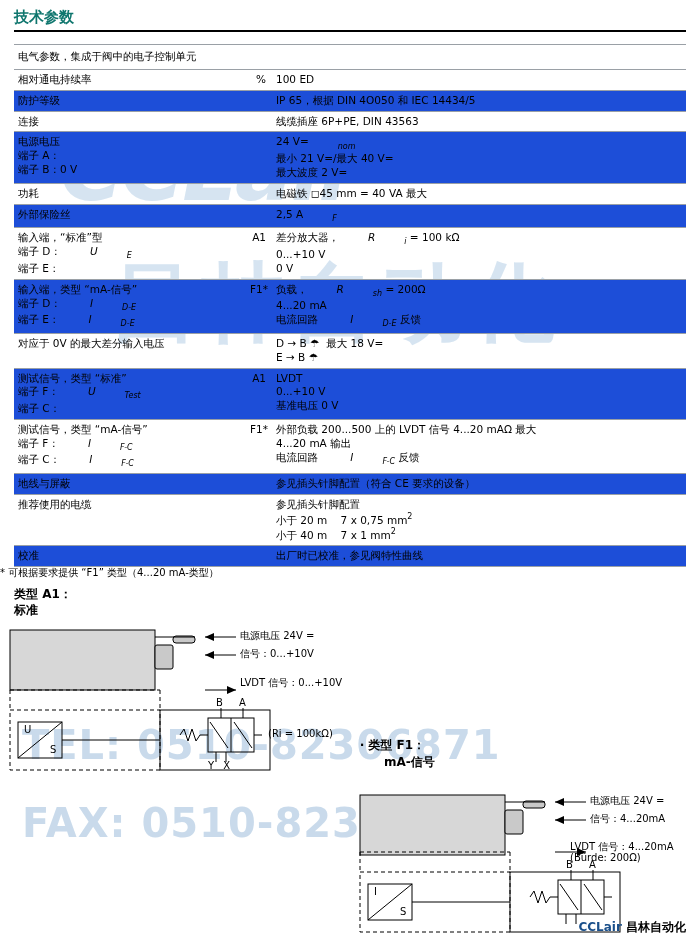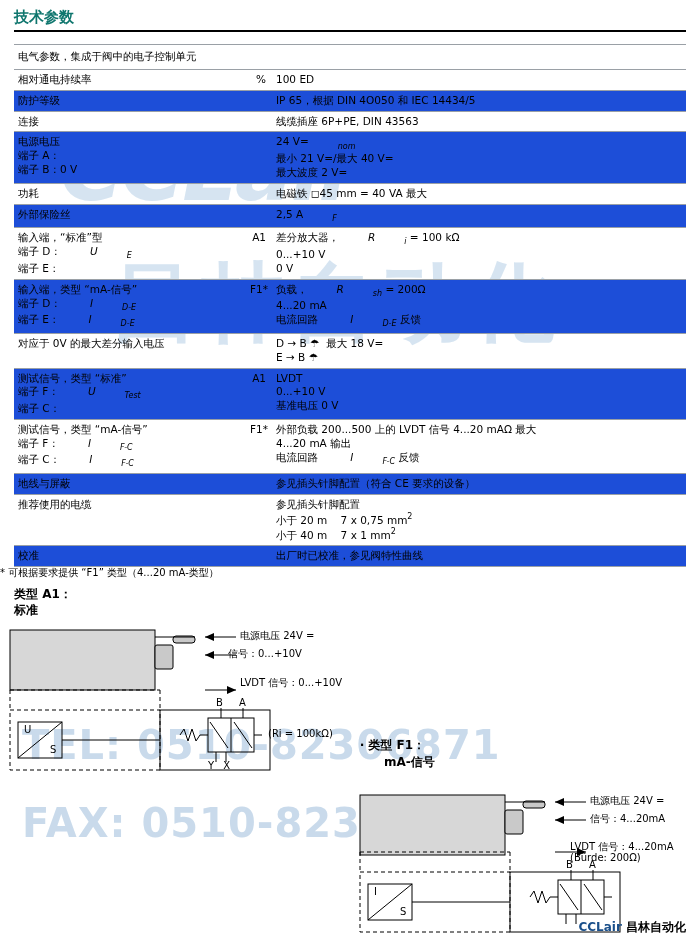--- a/index.html
+++ b/index.html
@@ -316,21 +316,21 @@
     <polyline points="530,897 534,891 538,903 542,891 546,903 550,897" fill="none" stroke="#000" stroke-width="1"></polyline>
     <line x1="550" y1="897" x2="558" y2="897" stroke="#000" stroke-width="1"></line>
     <line x1="604" y1="897" x2="612" y2="897" stroke="#000" stroke-width="1"></line>
     <line x1="566" y1="914" x2="566" y2="924" stroke="#000" stroke-width="1"></line>
     <line x1="576" y1="914" x2="576" y2="924" stroke="#000" stroke-width="1"></line>
     <line x1="571" y1="870" x2="571" y2="880" stroke="#000" stroke-width="1"></line>
     <line x1="593" y1="870" x2="593" y2="880" stroke="#000" stroke-width="1"></line>
   </svg>
 
   <div class="lbl" style="left:240px;top:629px;">电源电压 24V =</div>
-  <div class="lbl" style="left:228px;top:647px;">信号：0...+10V</div>
+  <div class="lbl" style="left:240px;top:647px;">信号：0...+10V</div>
   <div class="lbl" style="left:240px;top:676px;">LVDT 信号：0...+10V</div>
   <div class="lbl" style="left:240px;top:728px;margin-left:28px;">(Ri = 100kΩ)</div>
   <div class="lbl" style="left:24px;top:724px;">U</div>
   <div class="lbl" style="left:50px;top:744px;">S</div>
   <div class="lbl" style="left:216px;top:697px;">B</div>
   <div class="lbl" style="left:239px;top:697px;">A</div>
   <div class="lbl" style="left:208px;top:760px;letter-spacing:3px;">Y  X</div>
 
   <div class="lbl" style="left:590px;top:794px;">电源电压 24V =</div>
   <div class="lbl" style="left:590px;top:812px;">信号：4...20mA</div>

